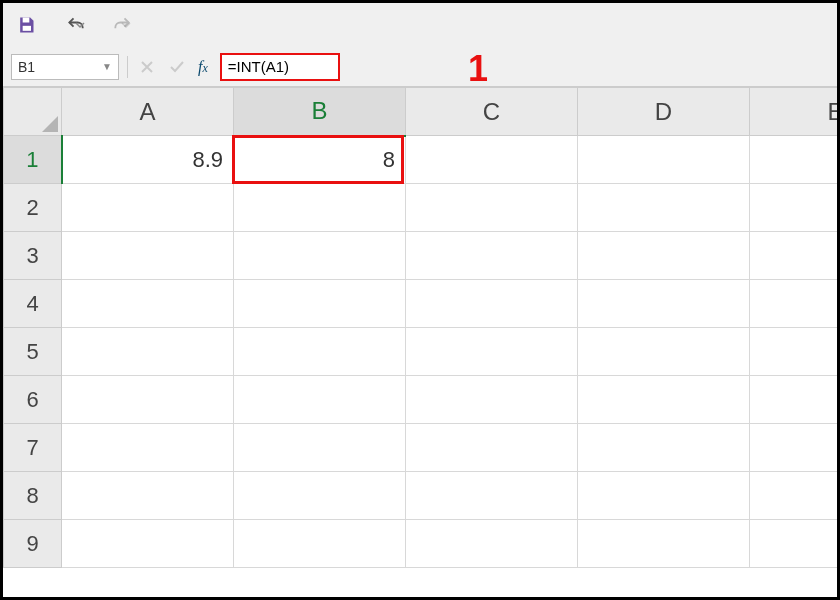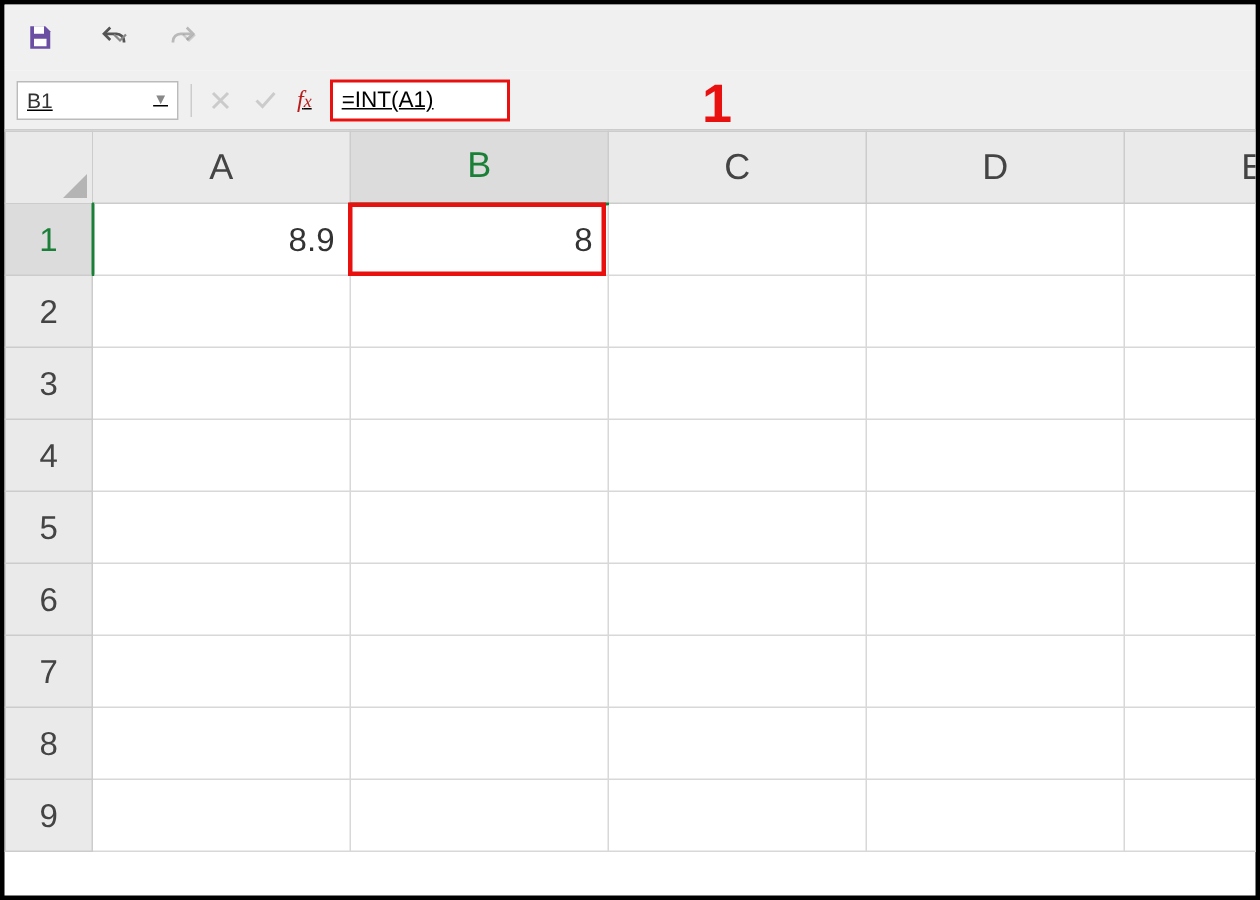--- a/index.html
+++ b/index.html
@@ -30,41 +30,40 @@
 
   
   .fbar {
     height: 40px;
     background: #f0f0f0;
     border-bottom: 1px solid #ccc;
     display: flex;
     align-items: center;
     padding: 0 8px;
     gap: 8px;
-    text-decoration: underline;
   }
   .namebox {
     width: 108px; height: 26px;
     background: #fff;
     border: 1px solid #bbb;
     display: flex; align-items: center;
     padding: 0 6px;
     font-size: 14px;
     color: #333;
     justify-content: space-between;
   }
   .namebox .caret { font-size: 10px; color: #888; }
   .divider { width:1px; height:22px; background:#ccc; }
   .fbar .mini {
     width: 22px; height: 22px;
     display:flex; align-items:center; justify-content:center;
     color:#999;
   }
   .fbar .mini svg { width:16px; height:16px; }
-  .fx { font-style: italic; font-family: "Times New Roman", serif; font-size:16px; color:#b91c1c; margin: 0 4px 0 2px;}
+  .fx { font-style: italic; font-family: "Times New Roman", serif; font-size:16px; color:#0c4a6e; margin: 0 4px 0 2px;}
   .formula-input-wrap { position: relative; }
   .formula-input {
     width: 120px; height: 28px;
     border: 2.5px solid #e91010;
     background: #fff;
     font-size: 15px;
     color: #000000;
     padding: 0 6px;
     display:flex; align-items:center;
   }

